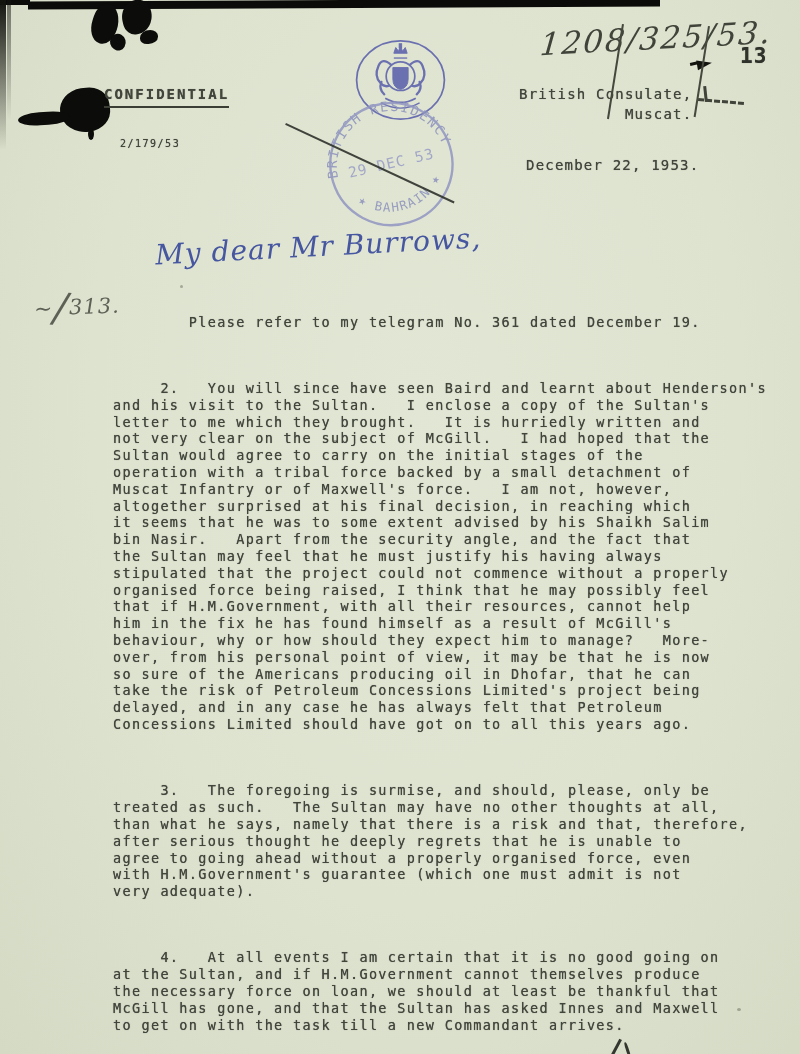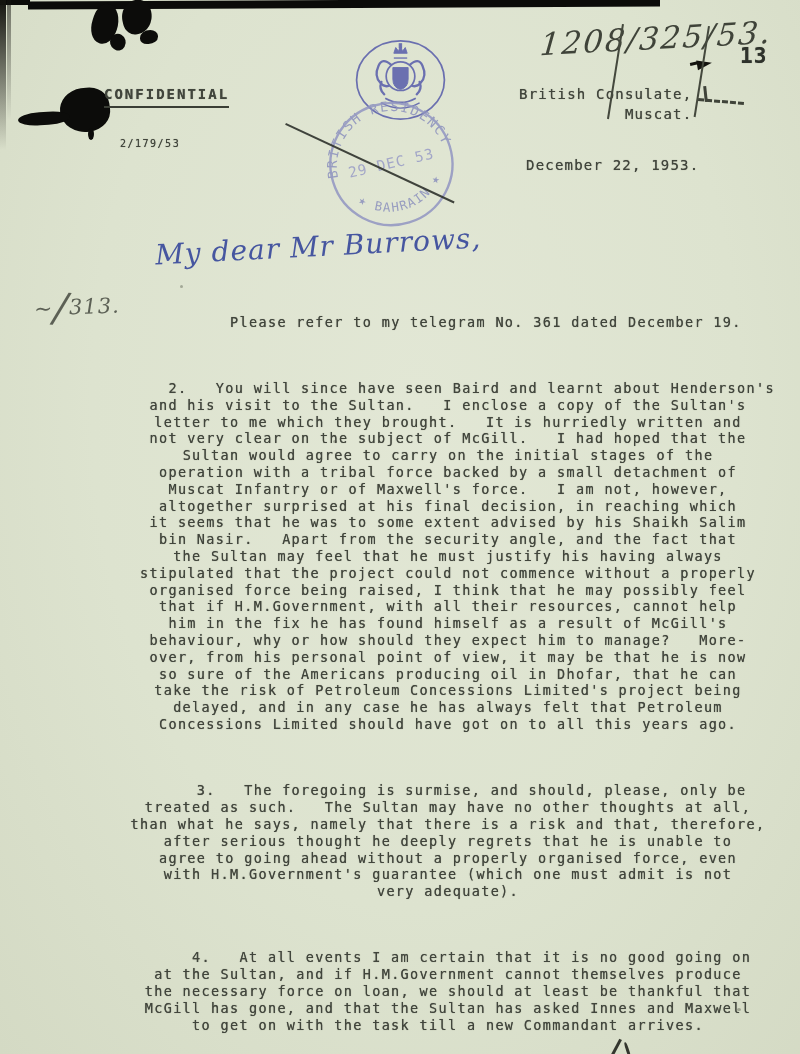--- a/index.html
+++ b/index.html
@@ -76,21 +76,21 @@
   .pen-stroke{position:absolute;left:286px;top:123px;width:186px;border-top:2px solid #2e312b;
     transform-origin:left top;transform:rotate(25deg);opacity:.9;}
   .cut-mark-1{position:absolute;left:614px;top:1038px;width:2.5px;height:22px;background:#33362e;transform:rotate(28deg);}
   .cut-mark-2{position:absolute;left:626px;top:1042px;width:2.5px;height:16px;background:#33362e;transform:rotate(-18deg);border-radius:40%;}
   
   .body-text{
     position:absolute;left:113px;top:280px;width:670px;
     font-size:13.5px;line-height:16.8px;letter-spacing:1.35px;
     white-space:pre;
   }
-  .body-text .para{margin:0 0 16px 0;text-align:center;}
+  .body-text .para{margin:0 0 16px 0;}
 </style>
 </head>
 <body>
 
 <div class="page">
 
   <div class="top-bar"></div>
   <div class="top-bar-left"></div>
   <div class="edge-strip"></div>
   <div class="edge-strip2"></div>

